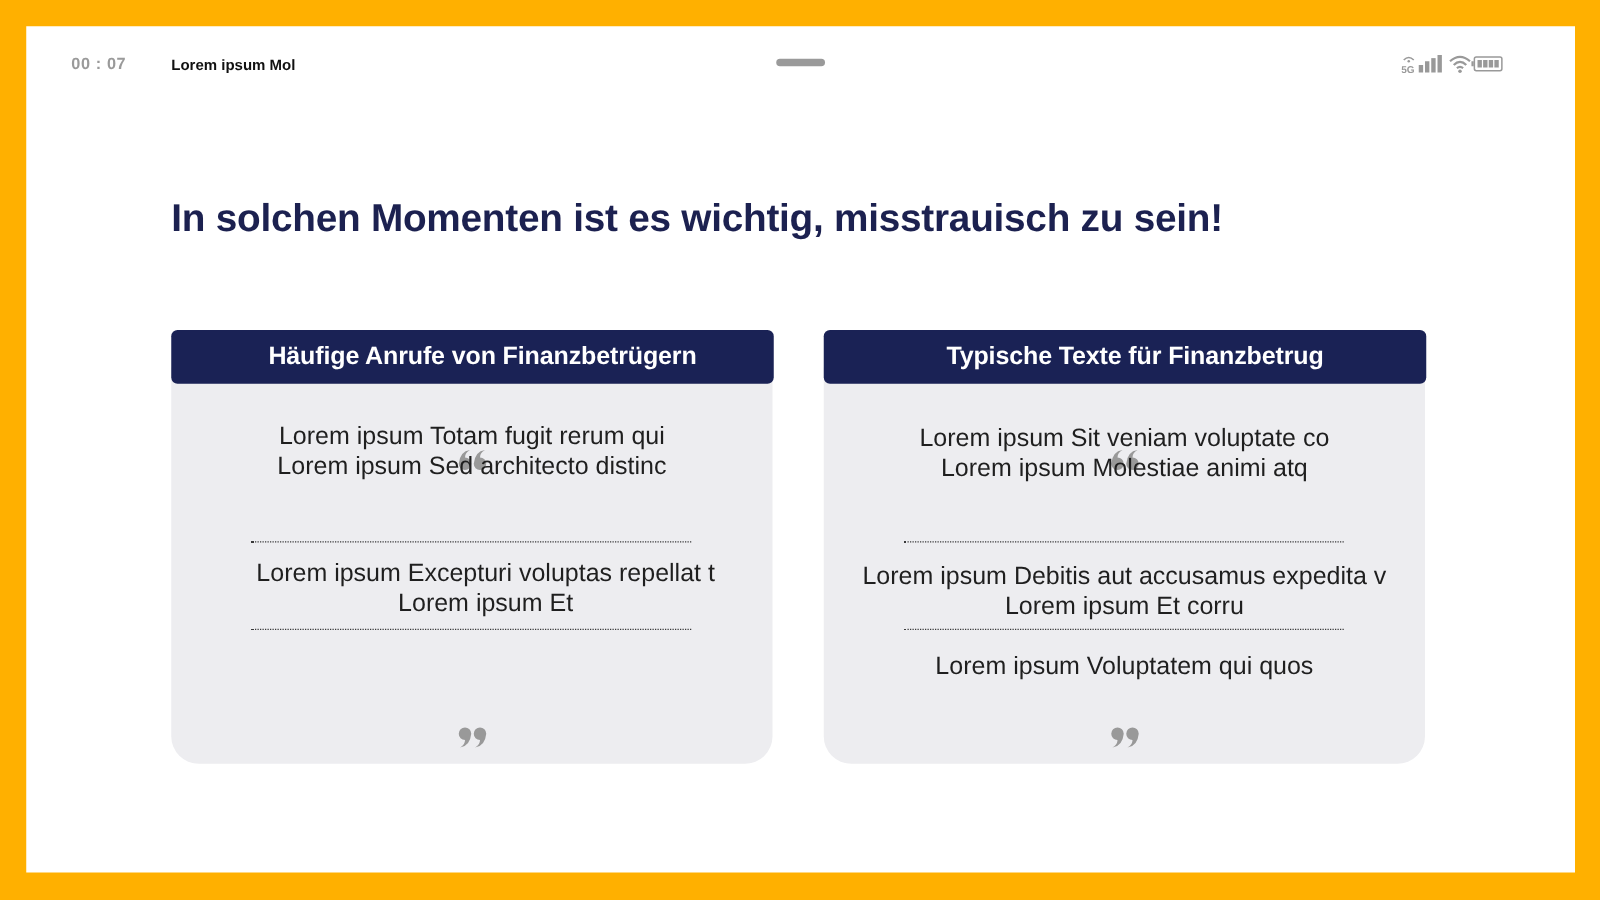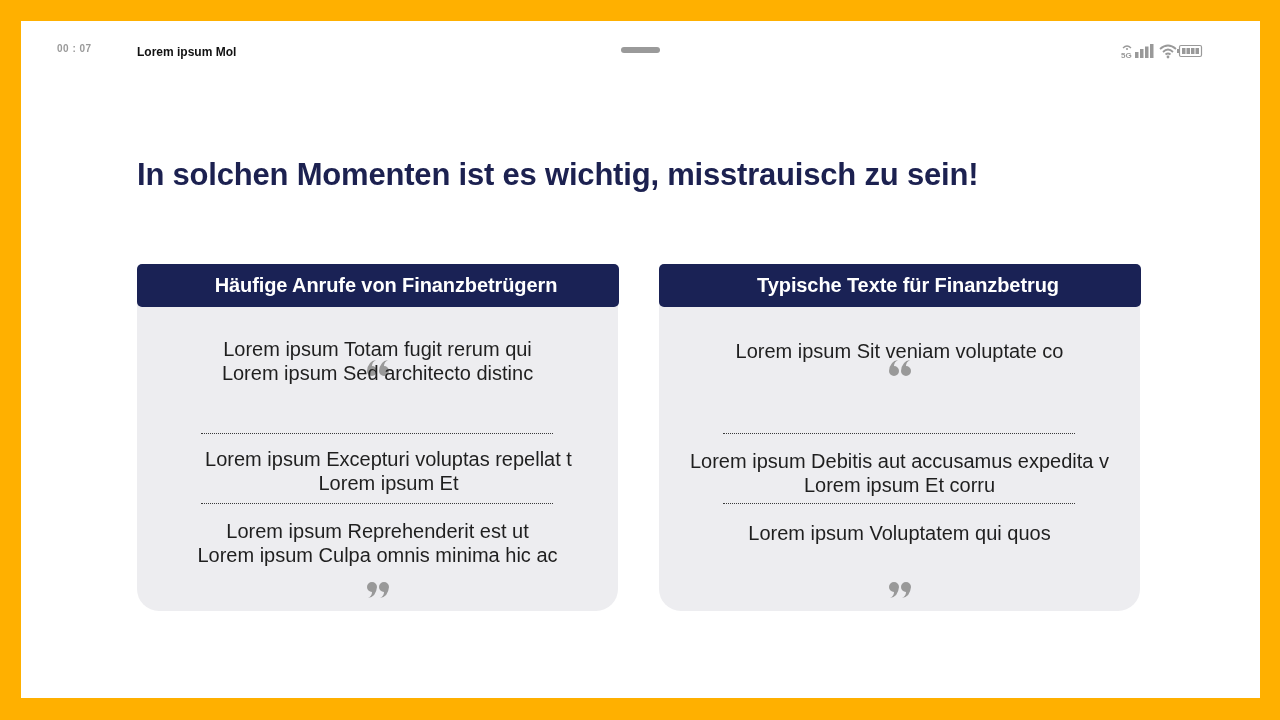--- a/index.html
+++ b/index.html
@@ -11,21 +11,21 @@
     }
     .screen {
       position: absolute;
       left: 21px; top: 21px;
       width: 1239px; height: 677px;
       background: #ffffff;
     }
     
     .time {
       position: absolute; left: 36px; top: 22px;
-      font-size: 10px; font-weight: bold; color: #9a9a9a;
+      font-size: 13px; font-weight: bold; color: #9a9a9a;
       letter-spacing: 0.5px;
     }
     .app-title {
       position: absolute; left: 116px; top: 24px;
       font-size: 12px; font-weight: bold; color: #111;
     }
     .notch {
       position: absolute; left: 600px; top: 26px;
       width: 39px; height: 6px; border-radius: 3px;
       background: #9a9a9a;
@@ -135,44 +135,41 @@
       <div class="entry" style="top:43px;">
         <div>Lorem ipsum Totam fugit rerum qui</div>
         <div>Lorem ipsum Sed architecto distinc</div>
       </div>
       <div class="divider" style="top:139px;"></div>
       <div class="entry" style="top:153px;margin-left:11px;">
         <div>Lorem ipsum Excepturi voluptas repellat t</div>
         <div>Lorem ipsum Et</div>
       </div>
       <div class="divider" style="top:209px;"></div>
-      <div class="entry" style="top:225px;">
-        <div>Lorem ipsum Reprehenderit est ut</div>
-        <div>Lorem ipsum Culpa omnis minima hic ac</div>
-      </div>
       <div class="quote-icon close" style="top:287px;">
         <svg width="24" height="18" viewBox="0 0 24 18">
           <path d="M11 6 A5 5 0 1 0 6 11 Q6 15 2 17 Q10 16 11 6 Z" fill="#999"></path>
           <path d="M23 6 A5 5 0 1 0 18 11 Q18 15 14 17 Q22 16 23 6 Z" fill="#999"></path>
         </svg>
       </div>
     </div>
     <div class="card-header">Häufige Anrufe von Finanzbetrügern</div>
   </div>
 
   <div class="card right">
     <div class="card-body">
       <div class="quote-icon open">
         <svg width="24" height="18" viewBox="0 0 24 18">
           <path d="M1 12 A5 5 0 1 0 6 7 Q6 3 10 1 Q2 2 1 12 Z" fill="#999"></path>
           <path d="M13 12 A5 5 0 1 0 18 7 Q18 3 22 1 Q14 2 13 12 Z" fill="#999"></path>
         </svg>
       </div>
       <div class="entry" style="top:45px;">
         <div>Lorem ipsum Sit veniam voluptate co</div>
+        <div>Lorem ipsum Molestiae animi atq</div>
       </div>
       <div class="divider" style="top:139px;"></div>
       <div class="entry" style="top:155px;">
         <div>Lorem ipsum Debitis aut accusamus expedita v</div>
         <div>Lorem ipsum Et corru</div>
       </div>
       <div class="divider" style="top:209px;"></div>
       <div class="entry" style="top:227px;">
         <div>Lorem ipsum Voluptatem qui quos</div>
       </div>

